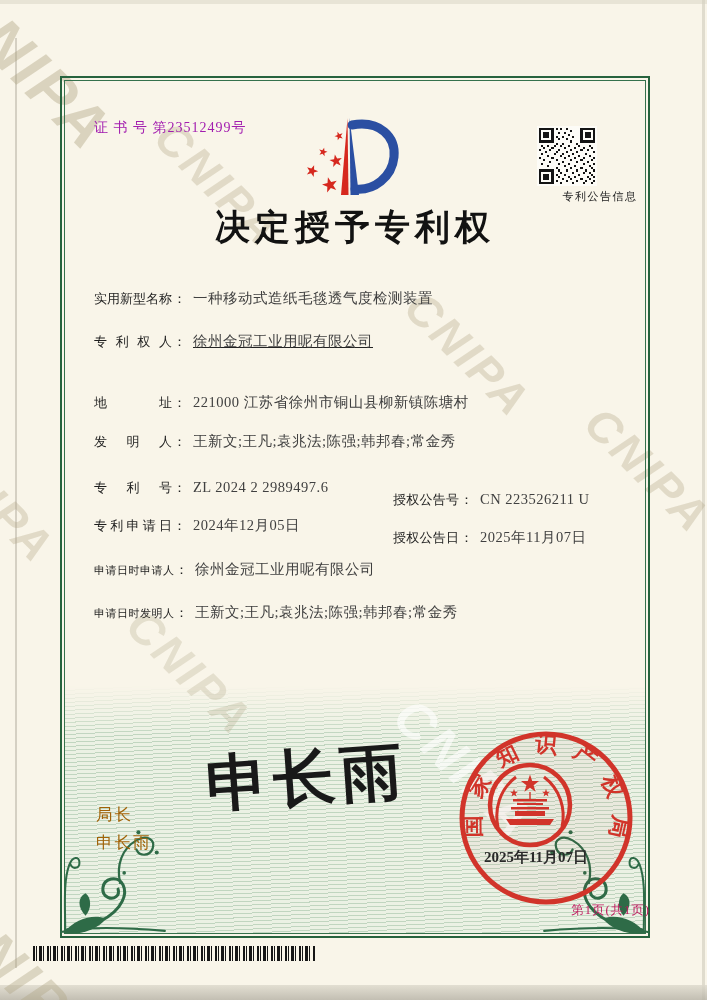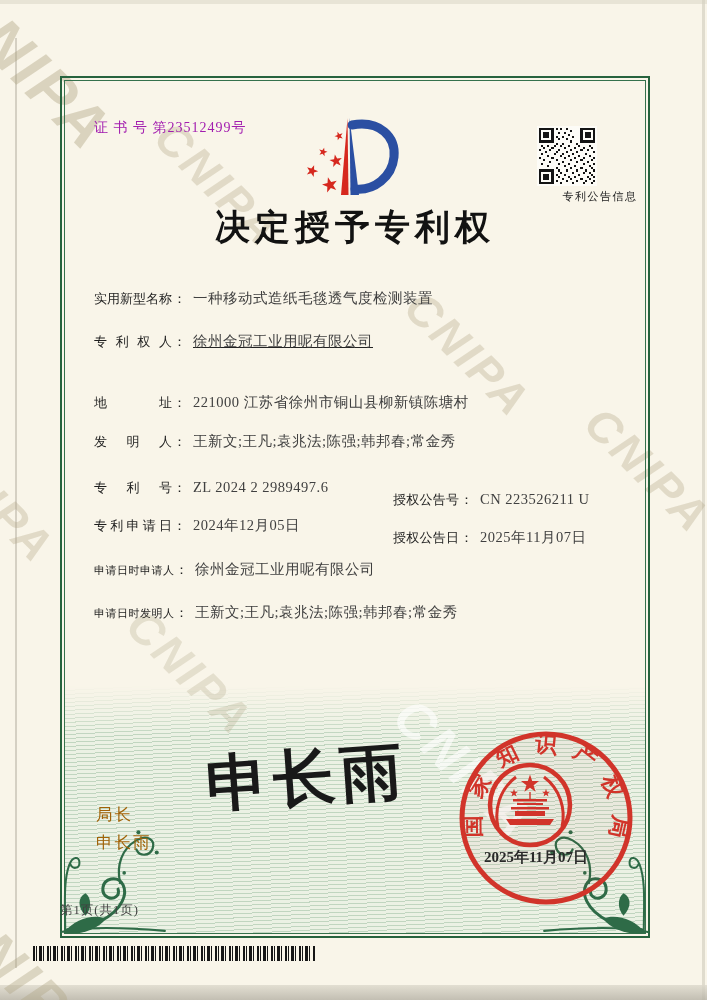--- a/index.html
+++ b/index.html
@@ -74,22 +74,22 @@
   .para .indent{text-indent:26px;}
 
   
   .signer{left:96px;top:800px;font-family:"Liberation Sans","DejaVu Sans",sans-serif;
     font-size:16.5px;letter-spacing:2px;line-height:28px;color:#a16207;z-index:3;}
   .sig{left:206px;top:736px;font-size:62px;font-weight:600;letter-spacing:5px;
     transform:rotate(-4deg);color:#191919;z-index:3;}
 
   .seal{left:457px;top:729px;z-index:4;}
 
-  .footer{left:60px;top:902px;width:590px;text-align:left;font-size:12.5px;
-    letter-spacing:1px;color:#404040;z-index:3;}
+  .footer{left:60px;top:902px;width:590px;text-align:right;font-size:12.5px;
+    letter-spacing:1px;color:#be185d;z-index:3;}
   .barcode{left:33px;top:946px;width:282px;height:15px;z-index:3;
     background-image:repeating-linear-gradient(90deg,
       #161616 0 2px,transparent 2px 3px,#161616 3px 4px,transparent 4px 6px,
       #161616 6px 9px,transparent 9px 10px,#161616 10px 11px,transparent 11px 14px);}
 </style>
 </head>
 <body>
 
 <div class="abs edge-top"></div>
 <div class="abs edge-left"></div>

